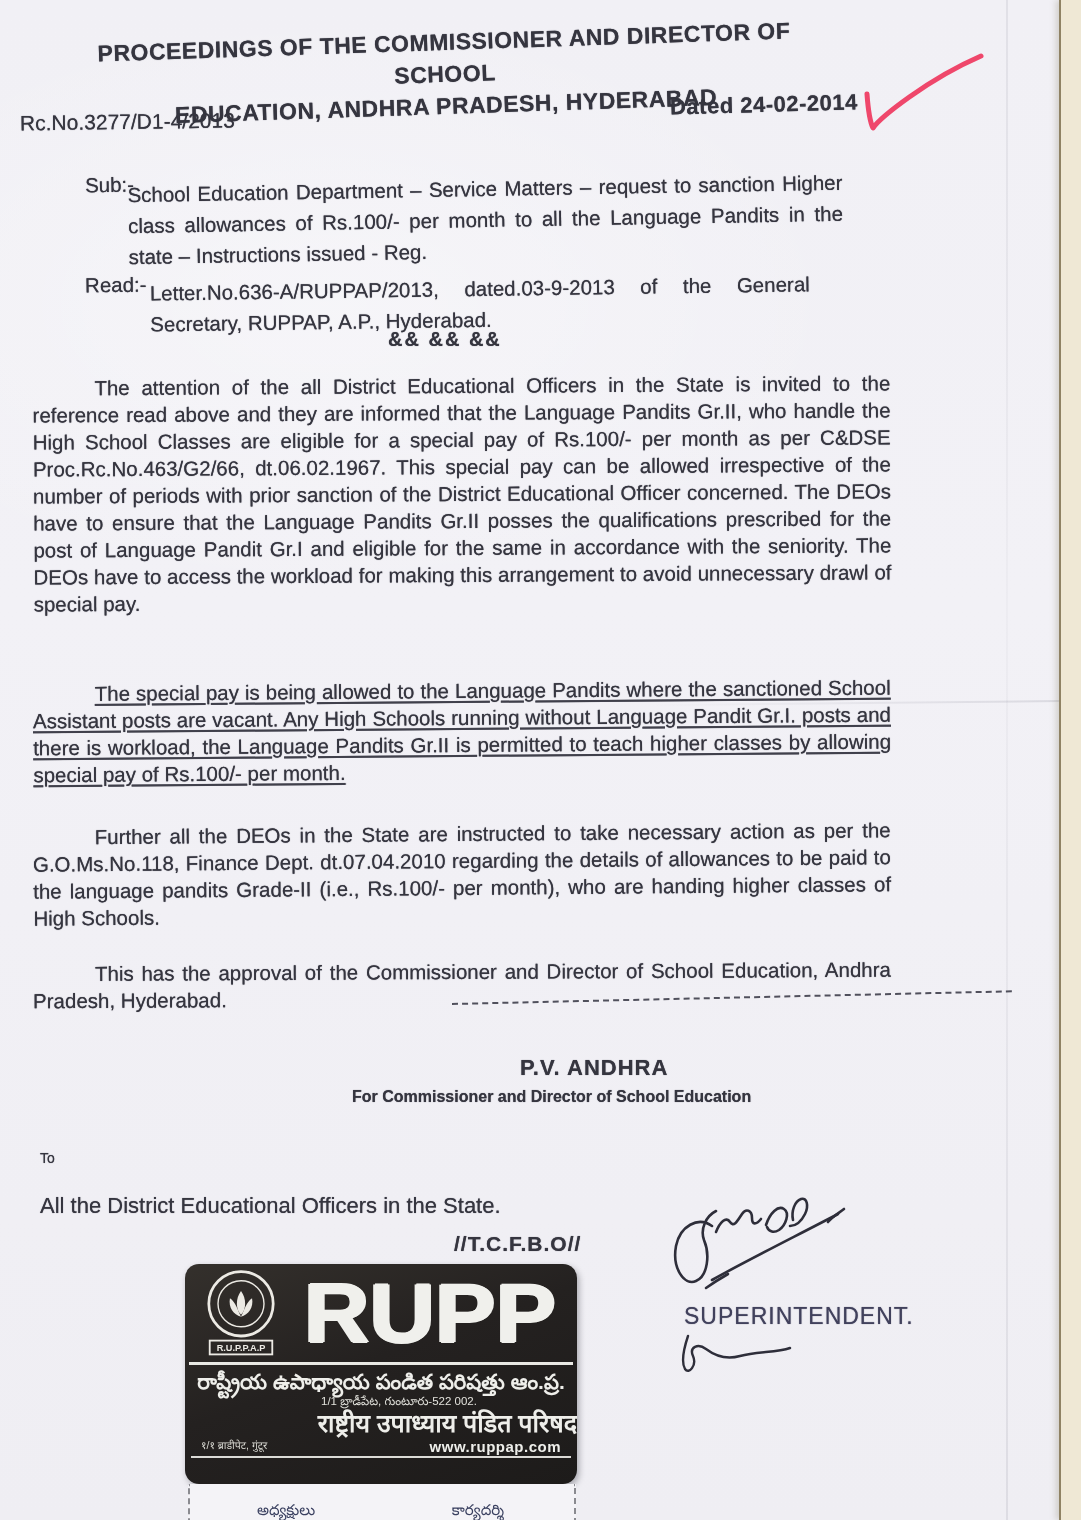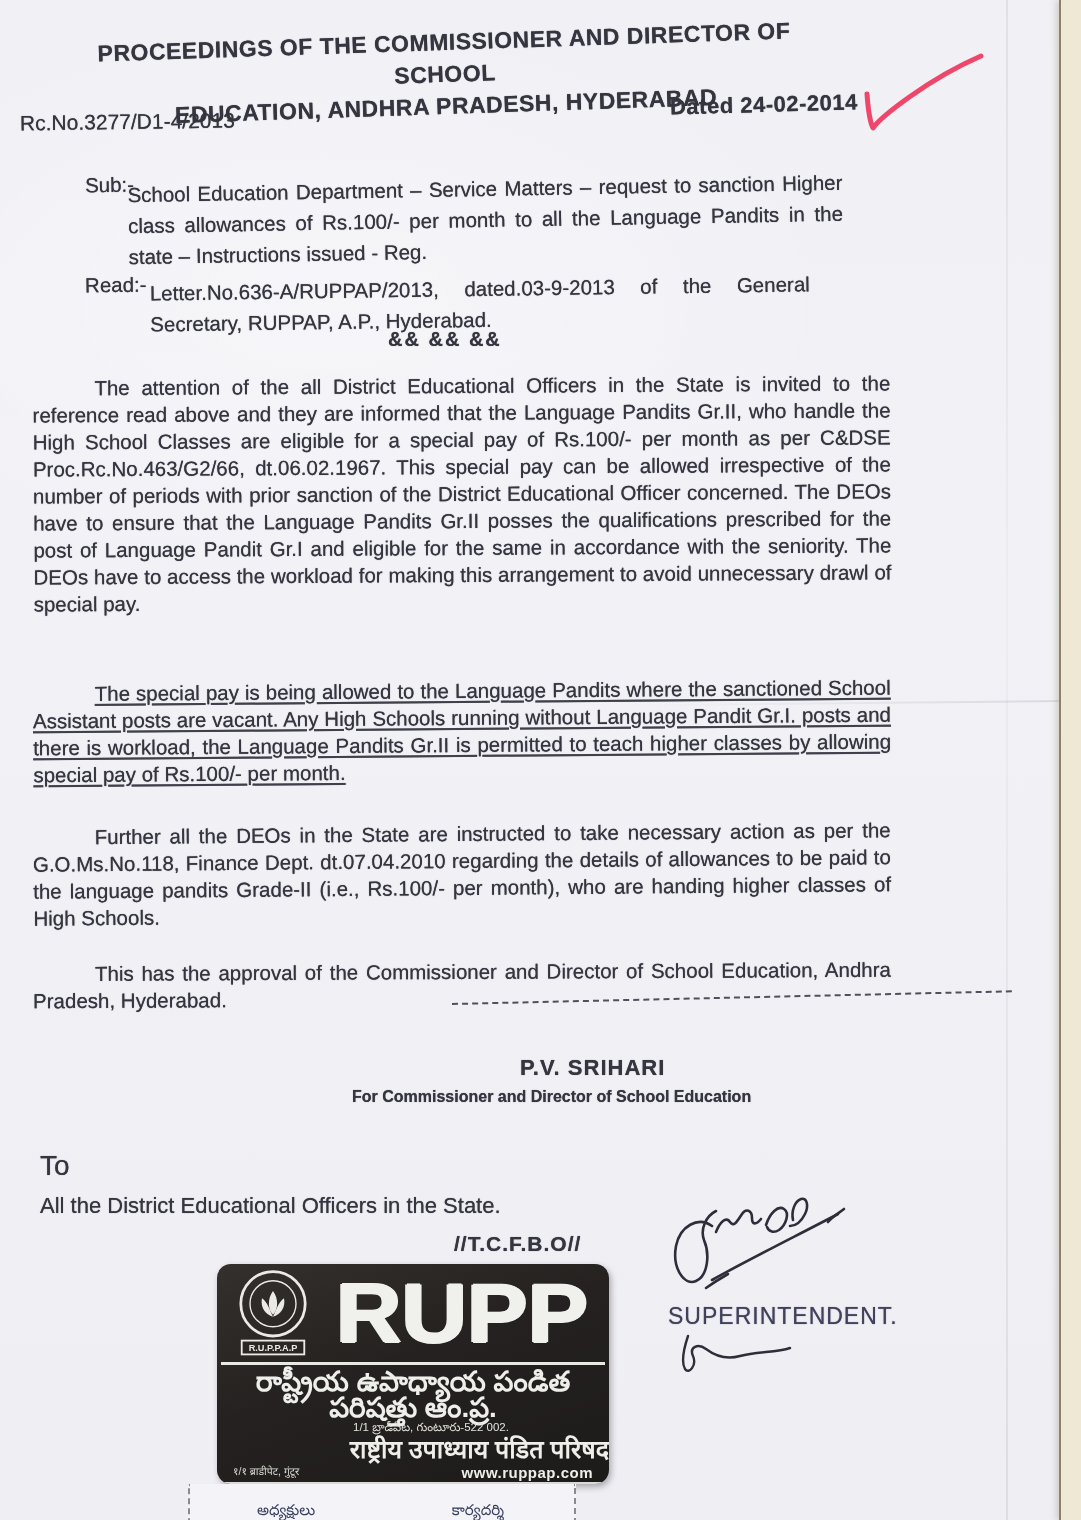--- a/index.html
+++ b/index.html
@@ -35,38 +35,38 @@
     text-indent:62px;}
   .p1{top:372px; transform:rotate(-0.35deg);}
   .p2{top:677px; transform:rotate(-0.45deg); text-decoration:underline;
       text-decoration-color:rgba(60,60,72,0.75); text-underline-offset:3px; text-decoration-thickness:1.5px;}
   .p3{top:820px; transform:rotate(-0.5deg);}
   .p4{top:958px; transform:rotate(-0.3deg);}
   .rule-line{position:absolute; left:452px; top:1003px; width:560px; height:0;
     border-top:2px dashed #50505c; transform:rotate(-1.3deg); transform-origin:left center;}
   .sig-name{left:520px; top:1055px; font-size:22px; letter-spacing:1px; font-weight:600;}
   .sig-title{left:352px; top:1088px; font-size:16px; font-weight:600;}
-  .to-label{left:40px; top:1150px; font-size:28px;}
+  .to-label{left:40px; top:1150px; font-size:14px;}
   .to-text{left:40px; top:1193px; font-size:22px;}
   .tcfbo{left:407px; top:1232px; font-size:21px; font-weight:700; letter-spacing:1px;margin-left:47px;}
-  .supd{left:668px; top:1303px; font-size:23px; color:#41415c; letter-spacing:1px;
+  .supd{left:684px; top:1303px; font-size:23px; color:#41415c; letter-spacing:1px;
     text-shadow:0 0 1px rgba(65,65,92,0.8);}
   .sig-svg{position:absolute; left:660px; top:1192px;}
   .flo-svg{position:absolute; left:672px; top:1332px;}
   
   .stamp{position:absolute; left:185px; top:1264px; width:392px;}
   .stamp-black{position:relative; width:392px; height:220px; border-radius:14px;
     background:linear-gradient(160deg,#34302c 0%, #242120 45%, #1d1b1a 100%);
-    box-shadow:2px 3px 6px rgba(60,60,70,0.4); color:#eeeeea; overflow:hidden;margin-left:32px;}
+    box-shadow:2px 3px 6px rgba(60,60,70,0.4); color:#eeeeea; overflow:hidden;}
   .stamp-top{display:flex; align-items:center; height:94px; padding:2px 6px 0 8px;}
   .rupp{flex:1; text-align:center; font-size:84px; line-height:90px; font-weight:700;
     color:#f0f0ec; transform:scaleX(1.08); transform-origin:center;
     text-shadow:1.5px 0 0 #f0f0ec, -1.5px 0 0 #f0f0ec, 0 1px 0 #f0f0ec, 0 -1px 0 #f0f0ec;}
   .stamp-div{height:0; border-top:3px solid #e9e9e4; margin:2px 4px 0 4px;}
-  .st-telugu{ text-align:center; font-size:28px; font-weight:700; line-height:26px; margin-top:4px;}
+  .st-telugu{ text-align:center; font-size:21px; font-weight:700; line-height:26px; margin-top:4px;}
   .st-addr{ text-align:center; font-size:11.5px; line-height:13px; color:#e2e2dc;padding-left:36px;}
   .st-hindi{ text-align:right; font-size:25px; font-weight:700; line-height:30px;}
   .st-bottom{display:flex; justify-content:space-between; align-items:flex-start; padding:0 10px;
     border-bottom:2px solid rgba(240,240,235,0.9); margin:0 6px; height:18px;}
   .st-haddr{font-size:10.5px; color:#d8d8d2;}
   .st-web{font-size:15px; font-weight:700; letter-spacing:0.5px;}
   .stamp-contact{position:relative; margin-left:3px; width:384px; height:58px;
     border:2px dashed #8a8a90; border-top:none; border-radius:0 0 12px 12px;
     background:#f4f3f7; display:flex; color:#3a4060; text-align:center;}
   .contact-col{flex:1; padding-top:16px; line-height:19px;}
@@ -101,21 +101,21 @@
   <div class="txt read-text">Letter.No.636-A/RUPPAP/2013, dated.03-9-2013 of the General Secretary, RUPPAP, A.P., Hyderabad.</div>
 
   <div class="txt sep">&amp;&amp; &amp;&amp; &amp;&amp;</div>
 
   <div class="txt para p1">The attention of the all District Educational Officers in the State is invited to the reference read above and they are informed that the Language Pandits Gr.II, who handle the High School Classes are eligible for a special pay of Rs.100/- per month as per C&amp;DSE Proc.Rc.No.463/G2/66, dt.06.02.1967. This special pay can be allowed irrespective of the number of periods with prior sanction of the District Educational Officer concerned. The DEOs have to ensure that the Language Pandits Gr.II posses the qualifications prescribed for the post of Language Pandit Gr.I and eligible for the same in accordance with the seniority. The DEOs have to access the workload for making this arrangement to avoid unnecessary drawl of special pay.</div>
   <div class="txt para p2">The special pay is being allowed to the Language Pandits where the sanctioned School Assistant posts are vacant. Any High Schools running without Language Pandit Gr.I. posts and there is workload, the Language Pandits Gr.II is permitted to teach higher classes by allowing special pay of Rs.100/- per month.</div>
   <div class="txt para p3">Further all the DEOs in the State are instructed to take necessary action as per the G.O.Ms.No.118, Finance Dept. dt.07.04.2010 regarding the details of allowances to be paid to the language pandits Grade-II (i.e., Rs.100/- per month), who are handing higher classes of High Schools.</div>
   <div class="txt para p4">This has the approval of the Commissioner and Director of School Education, Andhra Pradesh, Hyderabad.</div>
   <div class="rule-line"></div>
 
-  <div class="txt sig-name">P.V. SRIHARI</div>
+  <div class="txt sig-name">P.V. ANDHRA</div>
   <div class="txt sig-title">For Commissioner and Director of School Education</div>
 
   <div class="txt to-label">To</div>
   <div class="txt to-text">All the District Educational Officers in the State.</div>
   <div class="txt tcfbo">//T.C.F.B.O//</div>
 
   <svg class="sig-svg" width="200" height="112" viewBox="0 0 200 112">
     <g fill="none" stroke="#2e2e3a" stroke-width="2.6" stroke-linecap="round">
       <path d="M52,34 C38,24 20,34 16,54 C12,76 24,94 36,89 C48,84 50,62 44,48 C40,37 46,24 56,19"></path>
       <path d="M56,40 C60,30 66,24 70,30 C74,36 78,28 82,22 C86,16 92,18 92,26 C92,33 96,33 101,27"></path>

